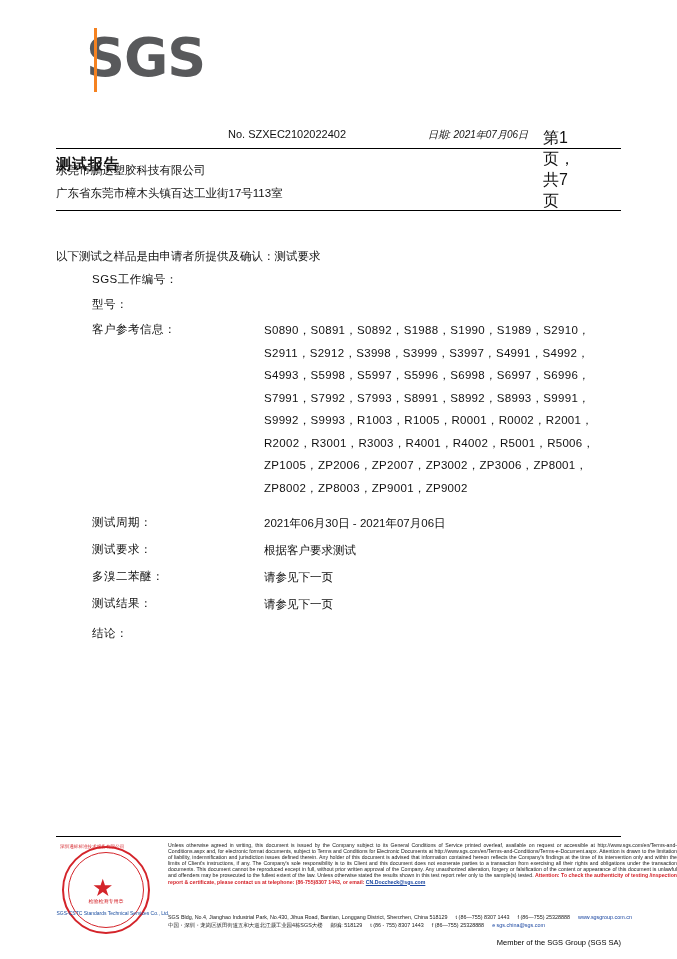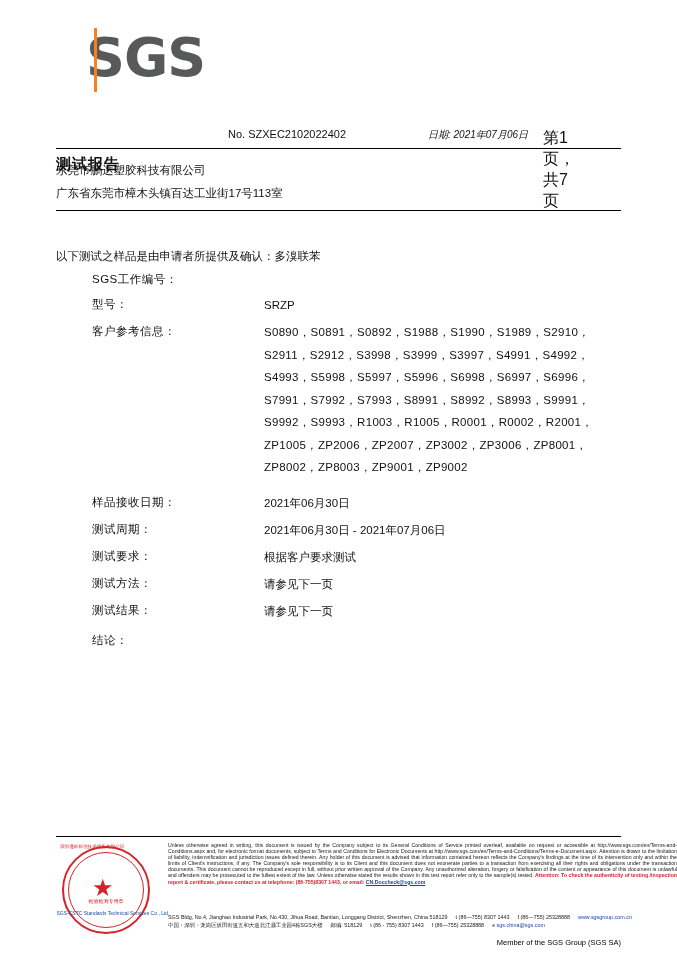--- a/index.html
+++ b/index.html
@@ -278,63 +278,59 @@
   <div class="report-title">测试报告</div>
   <div class="report-no">No. SZXEC2102022402</div>
   <div class="report-date">日期: 2021年07月06日</div>
   <div class="report-page">第1页，共7页</div>
   <div class="rule top"></div>
 
   <div class="company-name">东莞市鹏达塑胶科技有限公司</div>
   <div class="company-addr">广东省东莞市樟木头镇百达工业街17号113室</div>
   <div class="rule second"></div>
 
-  <div class="sample-line">以下测试之样品是由申请者所提供及确认：多溴联苯</div>
+  <div class="sample-line">以下测试之样品是由申请者所提供及确认：测试要求</div>
 
   <div class="kv">
 
     <div class="kv-row tight">
       <div class="kv-key">SGS工作编号：</div>
     </div>
 
     <div class="kv-row tight">
       <div class="kv-key">型号：</div>
-      <div class="kv-val">SRZP</div>
     </div>
 
     <div class="kv-row">
       <div class="kv-key">客户参考信息：</div>
       <div class="kv-val">
         <span class="ref-line">S0890，S0891，S0892，S1988，S1990，S1989，S2910，</span>
         <span class="ref-line">S2911，S2912，S3998，S3999，S3997，S4991，S4992，</span>
         <span class="ref-line">S4993，S5998，S5997，S5996，S6998，S6997，S6996，</span>
         <span class="ref-line">S7991，S7992，S7993，S8991，S8992，S8993，S9991，</span>
         <span class="ref-line">S9992，S9993，R1003，R1005，R0001，R0002，R2001，</span>
+        <span class="ref-line">R2002，R3001，R3003，R4001，R4002，R5001，R5006，</span>
         <span class="ref-line">ZP1005，ZP2006，ZP2007，ZP3002，ZP3006，ZP8001，</span>
         <span class="ref-line">ZP8002，ZP8003，ZP9001，ZP9002</span>
       </div>
     </div>
 
-    <div class="kv-row tight">
-      <div class="kv-key">样品接收日期：</div>
-      <div class="kv-val">2021年06月30日</div>
-    </div>
 
     <div class="kv-row tight">
       <div class="kv-key">测试周期：</div>
       <div class="kv-val">2021年06月30日 - 2021年07月06日</div>
     </div>
 
     <div class="kv-row tight">
       <div class="kv-key">测试要求：</div>
       <div class="kv-val">根据客户要求测试</div>
     </div>
 
     <div class="kv-row tight">
-      <div class="kv-key">测试方法：</div>
+      <div class="kv-key">多溴二苯醚：</div>
       <div class="kv-val">请参见下一页</div>
     </div>
 
     <div class="kv-row">
       <div class="kv-key">测试结果：</div>
       <div class="kv-val">请参见下一页</div>
     </div>
 
     <div class="kv-row conc">
       <div class="kv-key">结论：</div>

